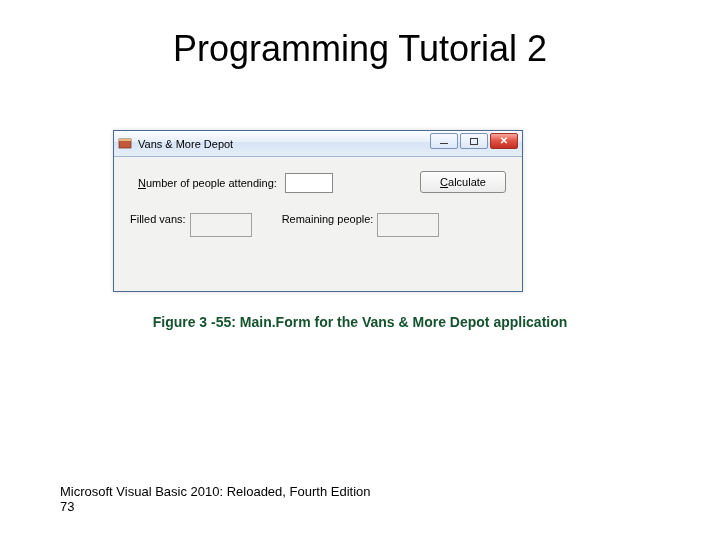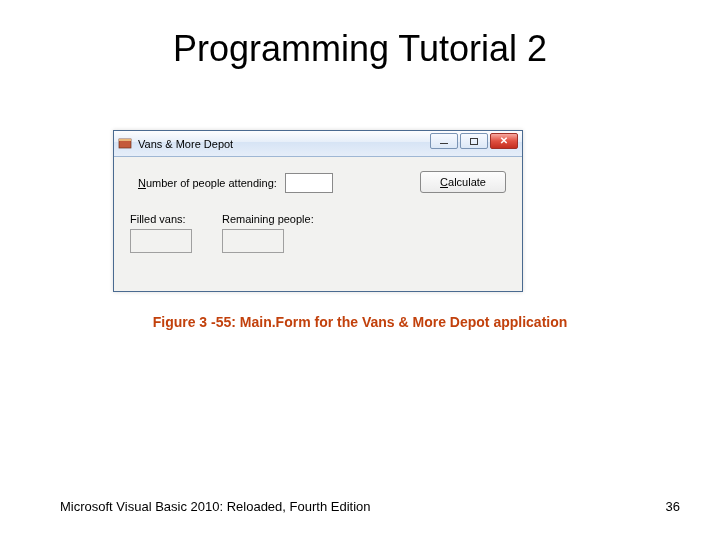--- a/index.html
+++ b/index.html
@@ -114,43 +114,44 @@
     top: 14px;
     display:flex;
     flex-direction:column;
     gap:6px;
   }
   .row2 {
     display:flex;
     gap: 30px;
     margin-top: 20px;
   }
-  .outgroup { display:flex; flex-direction:column; gap:4px; }
+  .outgroup { display:flex; flex-direction:row; gap:4px; }
   .outbox {
     width: 62px;
     height: 24px;
     border: 1px solid #a0a0a0;
     background: #f2f2f0;
   }
   .caption {
     text-align: center;
     font-size: 14px;
     font-weight: bold;
     margin-top: 22px;
-    color:#c2410c;
+    color:#14532d;
   }
   .footer {
     position: absolute;
     bottom: 26px;
     left: 60px;
     right: 40px;
     display:flex;
     justify-content: space-between;
     font-size: 13px;
     color:#000;
+    flex-direction:column;
   }
 </style>
 </head>
 <body>
 
 <div class="slide-title">Programming Tutorial 2</div>
 
 <div class="figure-area">
   <div class="window">
     <div class="titlebar">
@@ -193,14 +194,14 @@
           <span class="outbox"></span>
         </div>
       </div>
     </div>
   </div>
   <div class="caption">Figure 3 -55: Main.Form for the Vans &amp; More Depot application</div>
 </div>
 
 <div class="footer">
   <span>Microsoft Visual Basic 2010: Reloaded, Fourth Edition</span>
-  <span>36</span>
+  <span>73</span>
 </div>
 
 </body></html>

